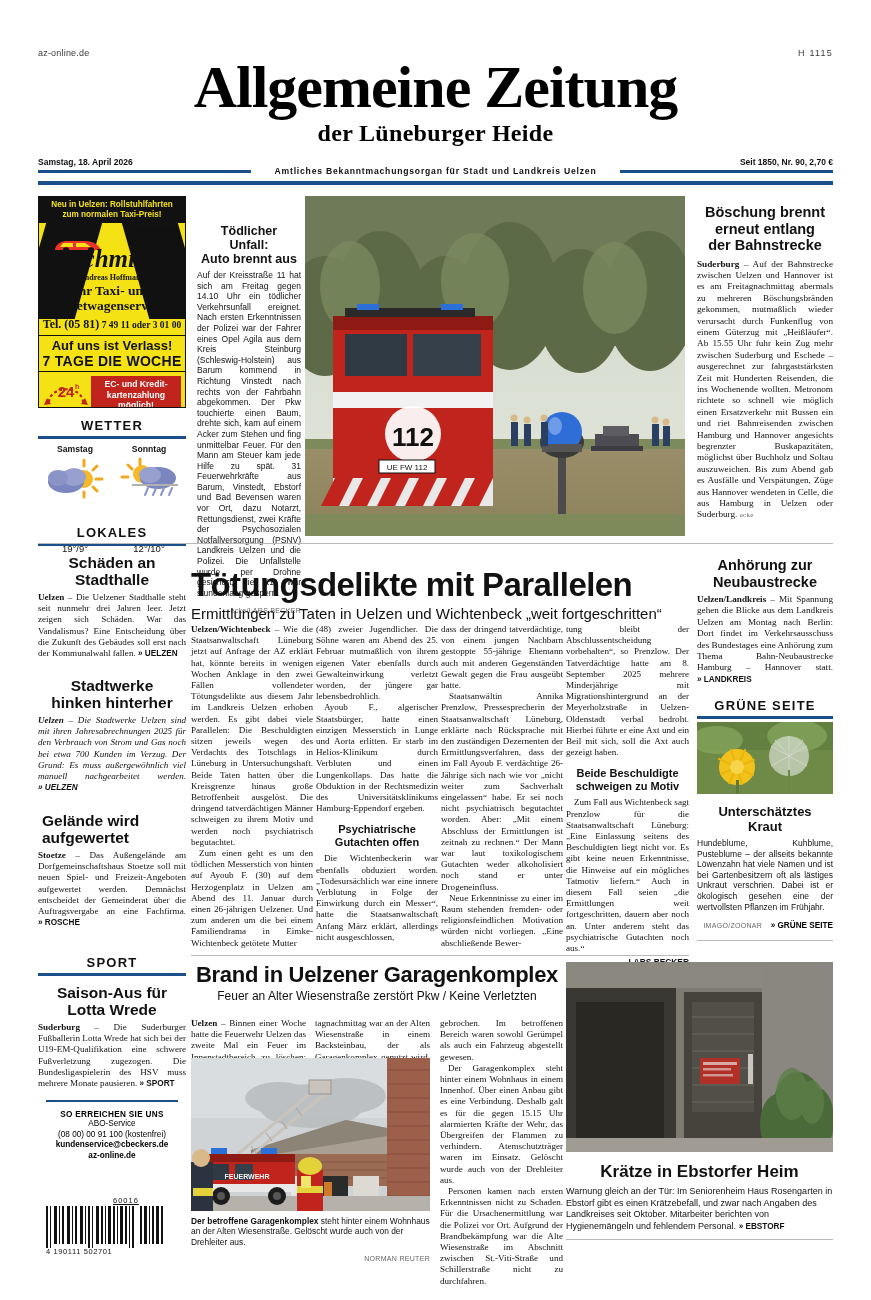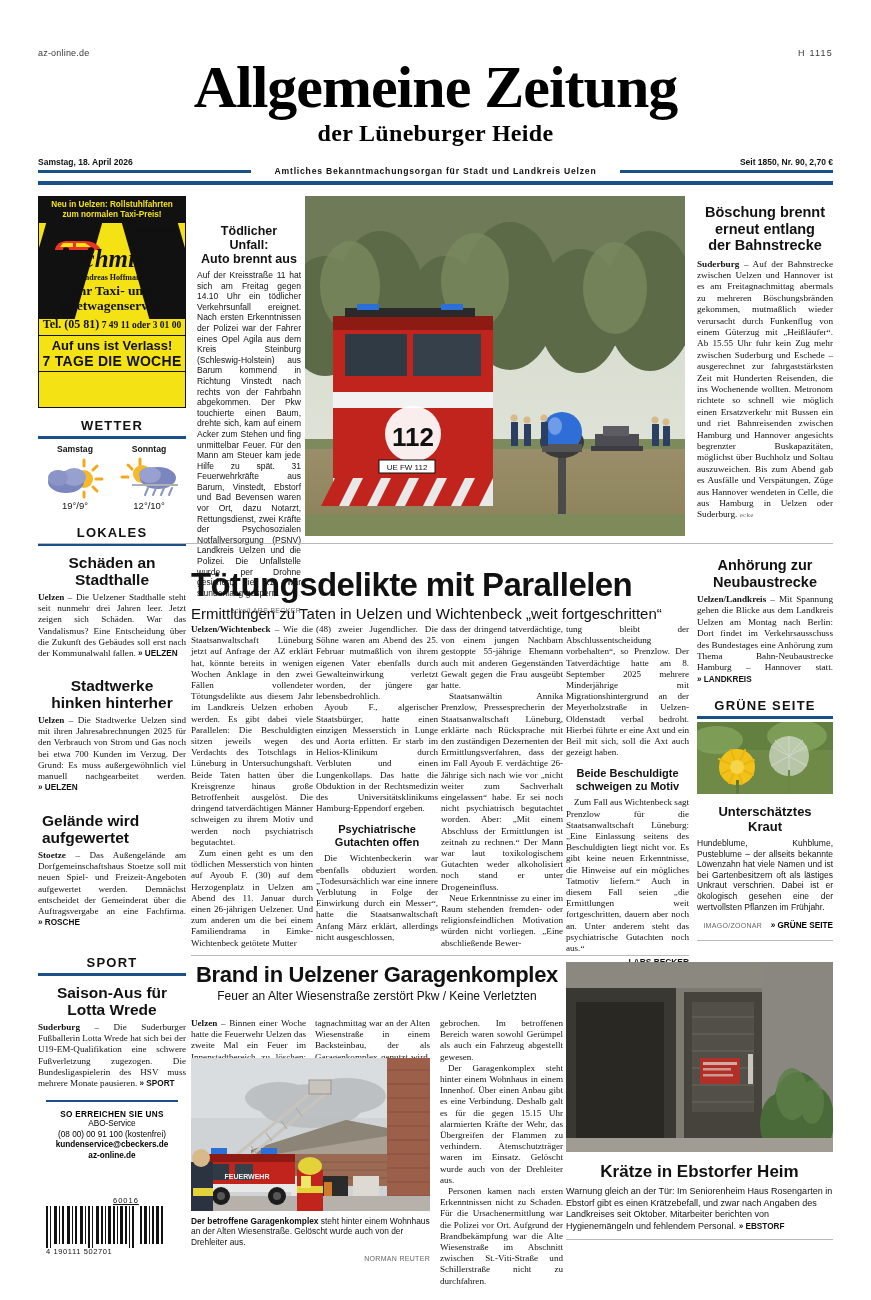--- a/index.html
+++ b/index.html
@@ -73,21 +73,21 @@
   .ad-24 .h{position:absolute;left:32px;top:5px;font-size:7px;font-weight:bold;color:#c0241c;}
   .ad-ec{flex:1;background:#c0241c;color:#fff;text-align:center;font-size:8.6px;font-weight:bold;
       line-height:10.5px;padding:3px 2px;margin-left:2px;}
 
   
   .wx-box{position:absolute;left:38px;top:418px;width:148px;}
   .wx-cols{display:flex;margin-top:5px;}
   .wx-c{flex:1;text-align:center;}
   .wx-day{font-size:8.6px;font-weight:bold;color:#111;}
   .wx-ico{height:46px;}
-  .wx-temp{font-size:9.5px;color:#111;font-family:"Liberation Sans",sans-serif;}
+  .wx-temp{font-size:9.5px;color:#111;font-family:"Liberation Sans",sans-serif;margin-top:43px;}
 
   
   .ph{position:absolute;overflow:hidden;background:#888;}
   .cap{font-family:"Liberation Sans",sans-serif;font-size:8.4px;line-height:10.4px;color:#111;}
   .credit{font-size:7px;color:#666;letter-spacing:.3px;}
 </style>
 </head>
 <body>
 
 <div class="page">
@@ -126,20 +126,36 @@
       <div class="ad-l1">Ihr Taxi- und</div>
       <div class="ad-l2">Mietwagenservice</div>
     </div>
     <div class="ad-tel">
       <small>Tel. (05 81)</small>
       <span>7 49 11 oder 3 01 00</span>
     </div>
     <div class="ad-bar"></div>
     <div class="ad-v1">Auf uns ist Verlass!</div>
     <div class="ad-v2">7 TAGE DIE WOCHE</div>
+    <div class="ad-row">
+      <div class="ad-24">
+        <svg viewBox="0 0 46 34" style="position:absolute;left:0;top:0;width:46px;height:34px;">
+          <path d="M6 24 A16 12 0 1 1 40 24" fill="none" stroke="#c0241c" stroke-width="2.2" stroke-dasharray="3 2.5"></path>
+          <path d="M4 20 L8 26 L1 27 Z" fill="#c0241c"></path>
+          <path d="M42 20 L38 26 L45 27 Z" fill="#c0241c"></path>
+        </svg>
+        <span class="t">24</span>
+        <span class="h">h</span>
+      </div>
+      <div class="ad-ec">
+        <div>EC- und Kredit-</div>
+        <div>kartenzahlung</div>
+        <div>möglich!</div>
+      </div>
+    </div>
   </div>
 
   <div class="wx-box">
     <div class="sec-head">WETTER</div>
     <div class="sec-rule"></div>
     <div class="wx-cols">
       <div class="wx-c">
         <div class="wx-day">Samstag</div>
         <div class="wx-ico">
           <svg width="62" height="46" viewBox="0 0 62 46">
@@ -195,21 +211,21 @@
       <span>Stadthalle</span>
     </h2>
     <p class="body-serif" style="margin:3px 0 0;"><b class="kicker">Uelzen</b><span> – </span><span>Die Uelzener Stadthalle steht seit nunmehr drei Jahren leer. Jetzt zeigen sich Schäden. War das Vandalismus? Eine Entscheidung über die Zukunft des Gebäudes soll erst nach der Kommunalwahl fallen.</span> <span class="ref">» UELZEN</span></p>
   </div>
 
   <div style="position:absolute;left:38px;top:673px;width:148px;">
     <h2 class="hl" style="font-size:15.5px;line-height:17px;text-align:center;">
       <span>Stadtwerke</span><br>
       <span>hinken hinterher</span>
     </h2>
-    <p class="body-serif" style="margin:3px 0 16px;"><b class="kicker">Uelzen</b><span> – </span><span>Die Stadtwerke Uelzen sind mit ihren Jahresabrechnungen 2025 für den Verbrauch von Strom und Gas noch bei etwa 700 Kunden im Verzug. Der Grund: Es muss außergewöhnlich viel manuell nachgearbeitet werden.</span> <span class="ref">» UELZEN</span></p>
+    <p class="body-serif" style="margin:3px 0 16px;font-style:italic;"><b class="kicker">Uelzen</b><span> – </span><span>Die Stadtwerke Uelzen sind mit ihren Jahresabrechnungen 2025 für den Verbrauch von Strom und Gas noch bei etwa 700 Kunden im Verzug. Der Grund: Es muss außergewöhnlich viel manuell nachgearbeitet werden.</span> <span class="ref">» UELZEN</span></p>
   </div>
 
   <div style="position:absolute;left:38px;top:808px;width:148px;">
     <h2 class="hl" style="font-size:15.5px;line-height:17px;text-align:left;">
       <span>Gelände wird</span><br>
       <span>aufgewertet</span>
     </h2>
     <p class="body-serif" style="margin:3px 0 0;"><b class="kicker">Stoetze</b><span> – </span><span>Das Außengelände am Dorfgemeinschaftshaus Stoetze soll mit neuen Spiel- und Freizeit-Angeboten aufgewertet werden. Demnächst entscheidet der Gemeinderat über die Auftragsvergabe an eine Fachfirma.</span> <span class="ref">» ROSCHE</span></p>
   </div>
 

